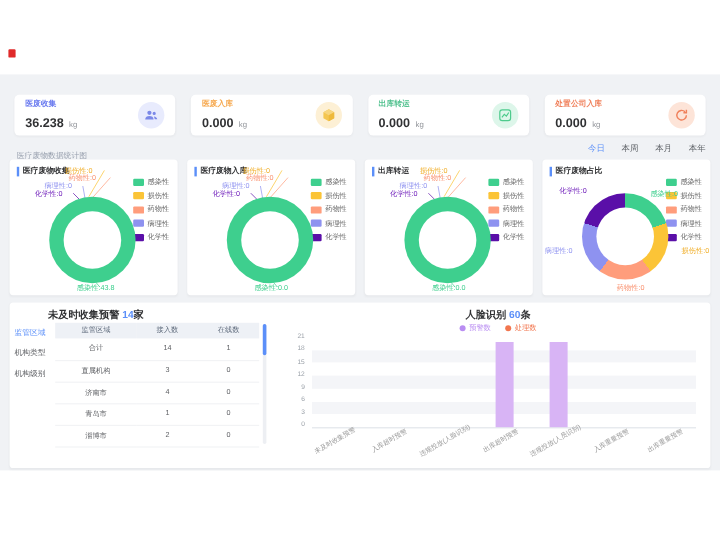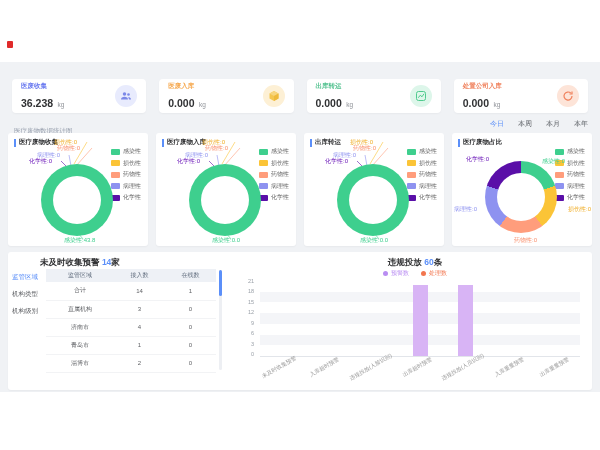--- a/index.html
+++ b/index.html
@@ -372,21 +372,21 @@
               <td>2</td>
               <td>0</td>
           </tr>
         </tbody>
       </table>
       <div class="tbl-scroll">
           <div class="tbl-thumb"></div>
         </div>
 
       <div class="alerts-head">
-        <span>违规投放</span>
+        <span>人脸识别</span>
         <span class="blue">60</span><span>条</span>
       </div>
       <div class="alerts-legend">
         <span class="al-item al0">
             <span class="al-dot" style="background: rgb(185, 141, 242);"></span>
             <span class="al-t">预警数</span>
           </span>
         <span class="al-item al1">
             <span class="al-dot" style="background: rgb(242, 118, 79);"></span>
             <span class="al-t">处理数</span>

